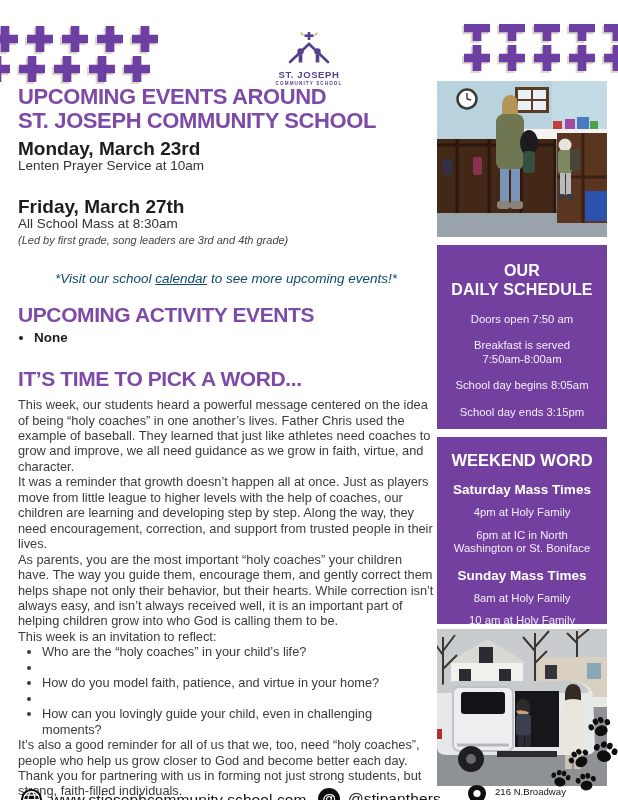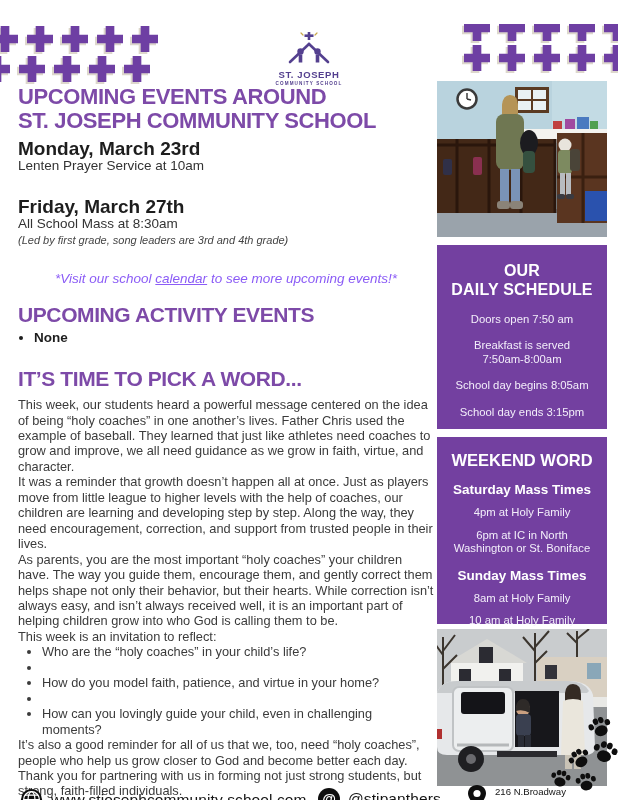--- a/index.html
+++ b/index.html
@@ -24,21 +24,21 @@
   
   .left-col{position:absolute;left:18px;top:61px;width:416px;}
   h1,h2{margin:0;color:var(--heading);font-weight:800;letter-spacing:-.4px;}
   h1{font-size:22px;line-height:1.09;}
   h2{font-size:21px;line-height:1.1;}
   .event{margin-top:7px;}
   .event.second{margin-top:24px;}
   .event-date{font-size:19px;font-weight:bold;color:#1d1d1d;line-height:17px;}
   .event-detail{font-size:13.5px;color:#333;line-height:16px;margin-top:1px;}
   .event-note{font-size:11px;font-style:italic;color:#444;margin-top:2px;}
-  .cal-note{margin-top:25px;text-align:center;font-style:italic;font-size:13.5px;color:#8b5cf6;}
+  .cal-note{margin-top:25px;text-align:center;font-style:italic;font-size:13.5px;color:#0c4a6e;}
   .h-activity{margin-top:17px;}
   ul.none-list{margin:3px 0 0 16px;padding:0;}
   ul.none-list li{font-size:13.5px;font-weight:bold;color:#1d1d1d;line-height:17px;}
   .activities-note{margin:1px 0 0 10px;font-size:13.5px;font-weight:bold;color:#1d1d1d;}
   .ul-link{text-decoration:underline;}
   .h-article{margin-top:21px;}
   .article{margin-top:7px;font-size:12.8px;line-height:15.45px;color:var(--body);}
   .article p{margin:0;}
   ul.reflect{margin:0 0 0 6px;padding:0 0 0 18px;}
   ul.reflect li{min-height:15.45px;line-height:15.45px;}

